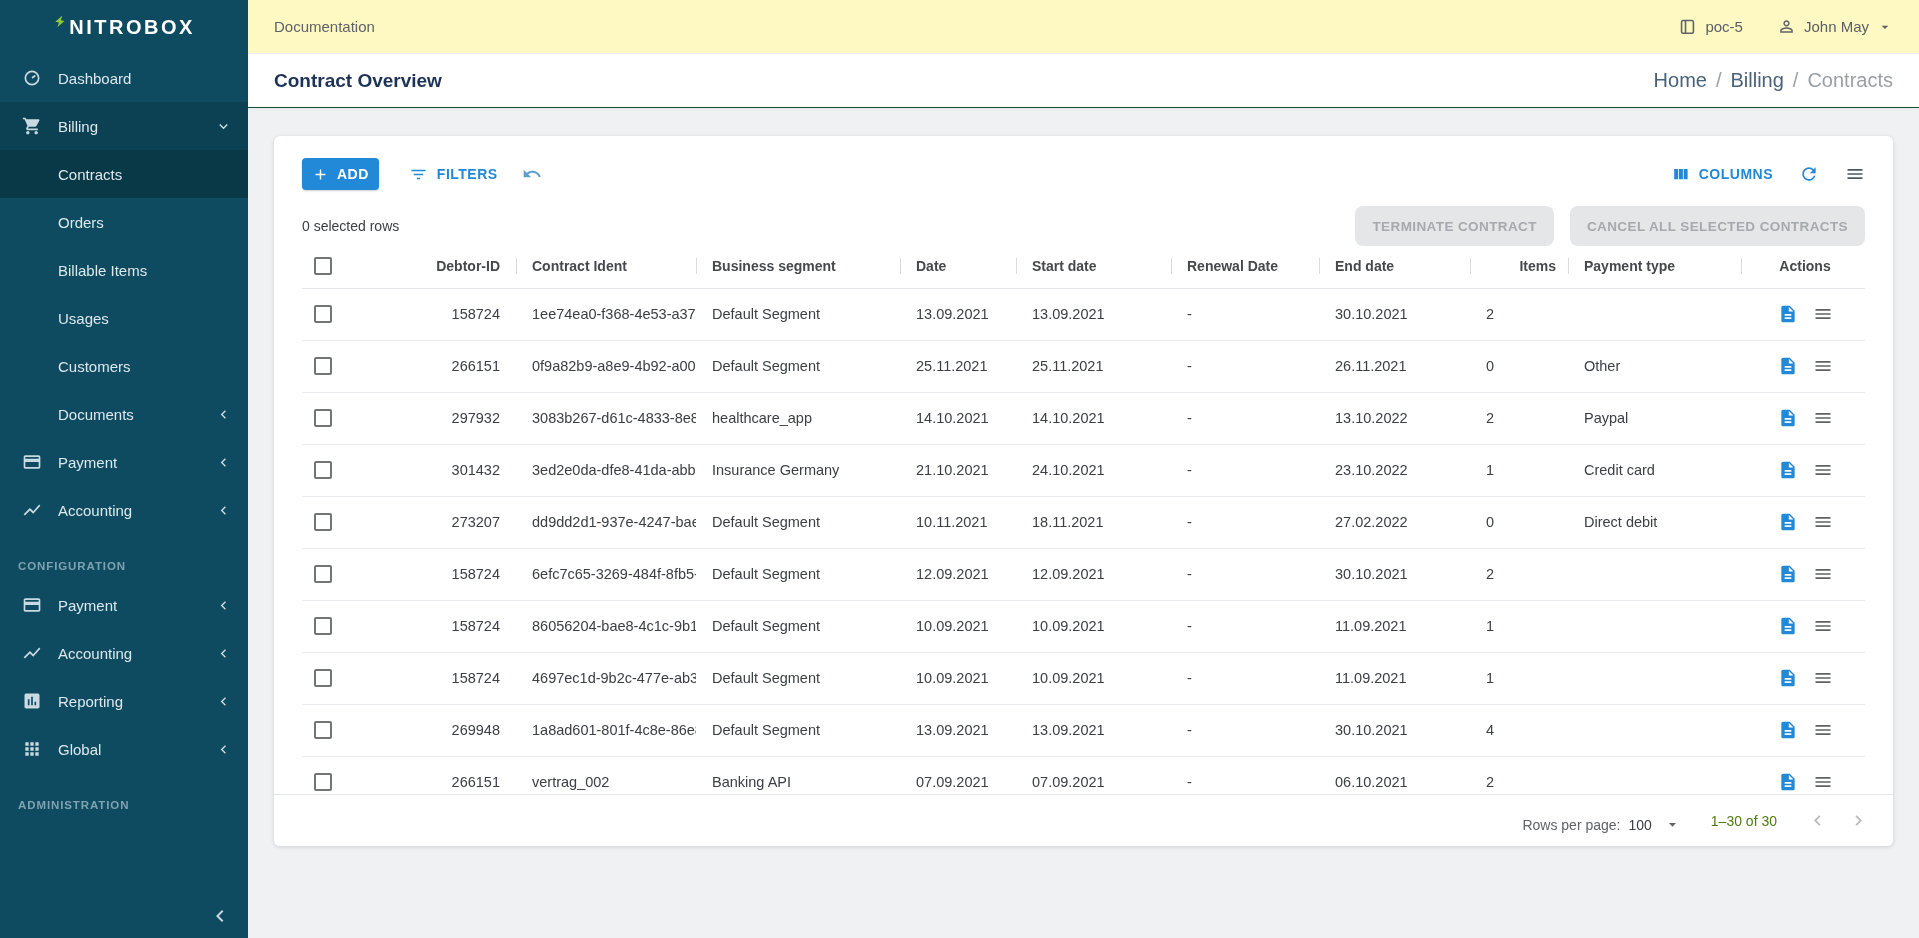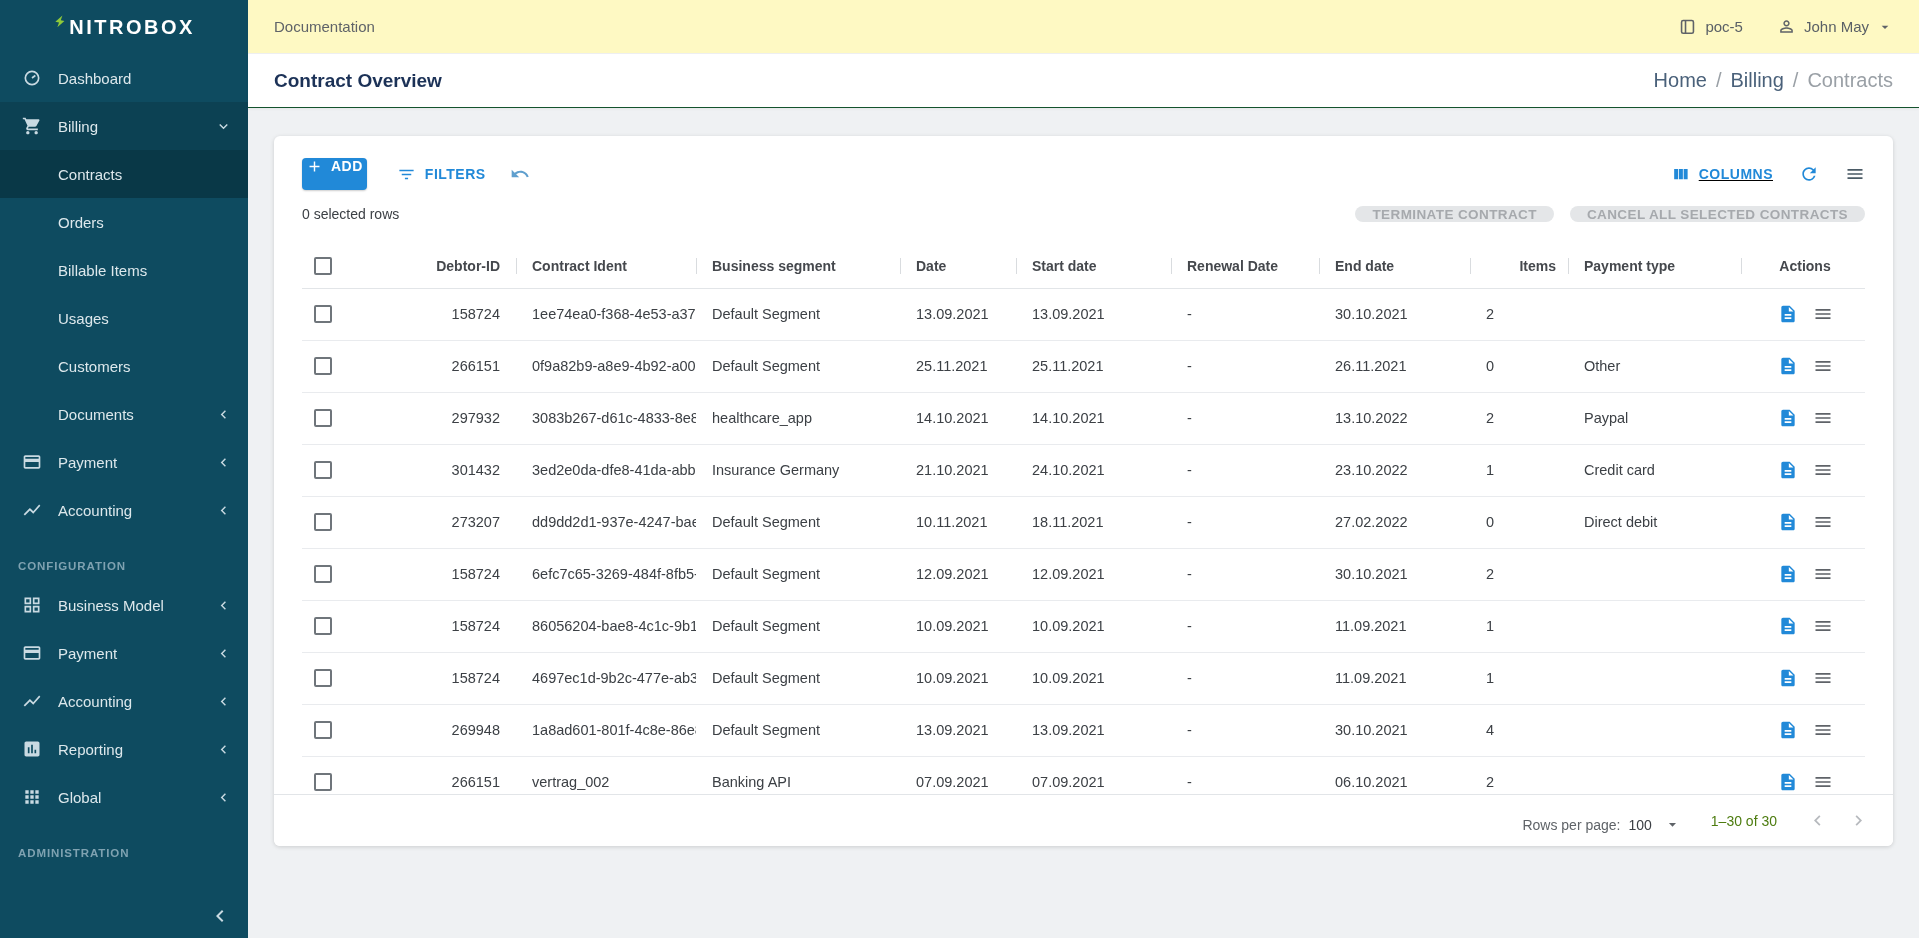--- a/index.html
+++ b/index.html
@@ -43,35 +43,35 @@
   .pagebar{height:54px;background:#fff;border-bottom:1px solid #14532d;box-shadow:0 1px 3px rgba(0,0,0,0.05);display:flex;align-items:center;padding:0 26px;position:relative;z-index:2;}
   .page-title{font-size:19px;font-weight:700;color:var(--title);}
   .breadcrumb{margin-left:auto;display:flex;align-items:center;gap:9px;font-size:20px;color:#9aa0a6;}
   .breadcrumb .bc-link{color:#4a617a;cursor:pointer;}
 
   .content{flex:1;position:relative;}
   .card{position:absolute;top:28px;left:26px;right:26px;height:710px;background:#fff;border-radius:6px;box-shadow:0 1px 4px rgba(0,0,0,0.15);}
 
   
   .card-toolbar{display:flex;align-items:center;padding:22px 28px 0;gap:30px;}
-  .btn-add{background:var(--accent);color:#fff;height:32px;padding:0 4px;border:none;border-radius:4px;font-size:14px;font-weight:700;letter-spacing:0.5px;display:inline-flex;align-items:flex-start;gap:8px;cursor:pointer;box-shadow:0 1px 2px rgba(0,0,0,0.2);}
+  .btn-add{background:var(--accent);color:#fff;height:32px;padding:0 10px;border:none;border-radius:4px;font-size:14px;font-weight:700;letter-spacing:0.5px;display:inline-flex;align-items:center;gap:8px;cursor:pointer;box-shadow:0 1px 2px rgba(0,0,0,0.2);}
   .btn-add .icon{width:17px;height:17px;color:#fff;}
   .btn-text{background:none;border:none;color:var(--accent);font-size:14px;font-weight:700;letter-spacing:0.5px;display:inline-flex;align-items:center;gap:9px;cursor:pointer;}
   .btn-text .icon{width:19px;height:19px;}
   .icon-btn{background:none;border:none;padding:0;cursor:pointer;display:inline-flex;}
   .icon-btn .icon{width:20px;height:20px;}
   .undo-btn{color:#5f9fce;margin-left:-6px;}
-  .toolbar-right{margin-left:auto;display:flex;align-items:center;gap:26px;text-decoration:underline;}
+  .toolbar-right{margin-left:auto;display:flex;align-items:center;gap:26px;}
   .refresh-btn{color:var(--accent);}
   .density-btn{color:#4b5b66;}
 
   .selection-bar{display:flex;align-items:center;padding:16px 28px 0;}
   .selection-text{font-size:14px;color:#3c4045;}
   .sel-buttons{margin-left:auto;display:flex;gap:16px;}
-  .btn-disabled{background:#e4e6e8;color:#a6a9ad;height:16px;padding:0 17px;border:none;border-radius:8px;font-size:13.5px;font-weight:700;letter-spacing:0.4px;cursor:pointer;}
+  .btn-disabled{background:#e4e6e8;color:#a6a9ad;height:40px;padding:0 17px;border:none;border-radius:8px;font-size:13.5px;font-weight:700;letter-spacing:0.4px;cursor:pointer;}
 
   
   .table-wrap{position:absolute;top:108px;bottom:52px;left:28px;right:28px;overflow:hidden;}
   table{width:100%;border-collapse:collapse;table-layout:fixed;}
   th{height:44px;font-size:14px;font-weight:700;color:#45484d;text-align:left;padding:0 12px 0 16px;border-bottom:1px solid #e2e5e8;position:relative;white-space:nowrap;overflow:hidden;cursor:pointer;}
   th.sep::before{content:'';position:absolute;left:0;top:14px;width:1px;height:16px;background:#d9dcdf;}
   td{height:52px;font-size:14.5px;color:#3c4045;padding:0 12px 0 16px;border-bottom:1px solid #e9ebee;white-space:nowrap;overflow:hidden;}
   th.col-checkbox,td.col-checkbox{padding:0 0 0 12px;}
   th.col-debtor_id,td.col-debtor_id{text-align:right;padding-right:16px;}
   th.col-items{text-align:right;}
@@ -153,29 +153,20 @@
         <div class="nav-item">
           <span class="icon nav-ic"><svg viewBox="0 0 24 24">
               <path fill="currentColor" d="M3.5 18.49l6-6.01 4 4L22 6.92l-1.41-1.41-7.09 7.97-4-4L2 16.99l1.5 1.5z"></path>
             </svg></span>
           <span class="nav-label">Accounting</span>
           <span class="icon chev"><svg viewBox="0 0 24 24">
               <path fill="currentColor" d="M15.41 7.41 14 6l-6 6 6 6 1.41-1.41L10.83 12z"></path>
             </svg></span>
         </div>
         <div class="nav-section">CONFIGURATION</div>
-        <div class="nav-item">
-          <span class="icon nav-ic"><svg viewBox="0 0 24 24">
-              <path fill="currentColor" d="M3 3h8v8H3V3zm2 2v4h4V5H5zm8-2h8v8h-8V3zm2 2v4h4V5h-4zM3 13h8v8H3v-8zm2 2v4h4v-4H5zm8-2h8v8h-8v-8zm2 2v4h4v-4h-4z"></path>
-            </svg></span>
-          <span class="nav-label">Business Model</span>
-          <span class="icon chev"><svg viewBox="0 0 24 24">
-              <path fill="currentColor" d="M15.41 7.41 14 6l-6 6 6 6 1.41-1.41L10.83 12z"></path>
-            </svg></span>
-        </div>
         <div class="nav-item">
           <span class="icon nav-ic"><svg viewBox="0 0 24 24">
               <path fill="currentColor" d="M20 4H4c-1.11 0-1.99.89-1.99 2L2 18c0 1.11.89 2 2 2h16c1.11 0 2-.89 2-2V6c0-1.11-.89-2-2-2zm0 14H4v-6h16v6zm0-10H4V6h16v2z"></path>
             </svg></span>
           <span class="nav-label">Payment</span>
           <span class="icon chev"><svg viewBox="0 0 24 24">
               <path fill="currentColor" d="M15.41 7.41 14 6l-6 6 6 6 1.41-1.41L10.83 12z"></path>
             </svg></span>
         </div>
         <div class="nav-item">

